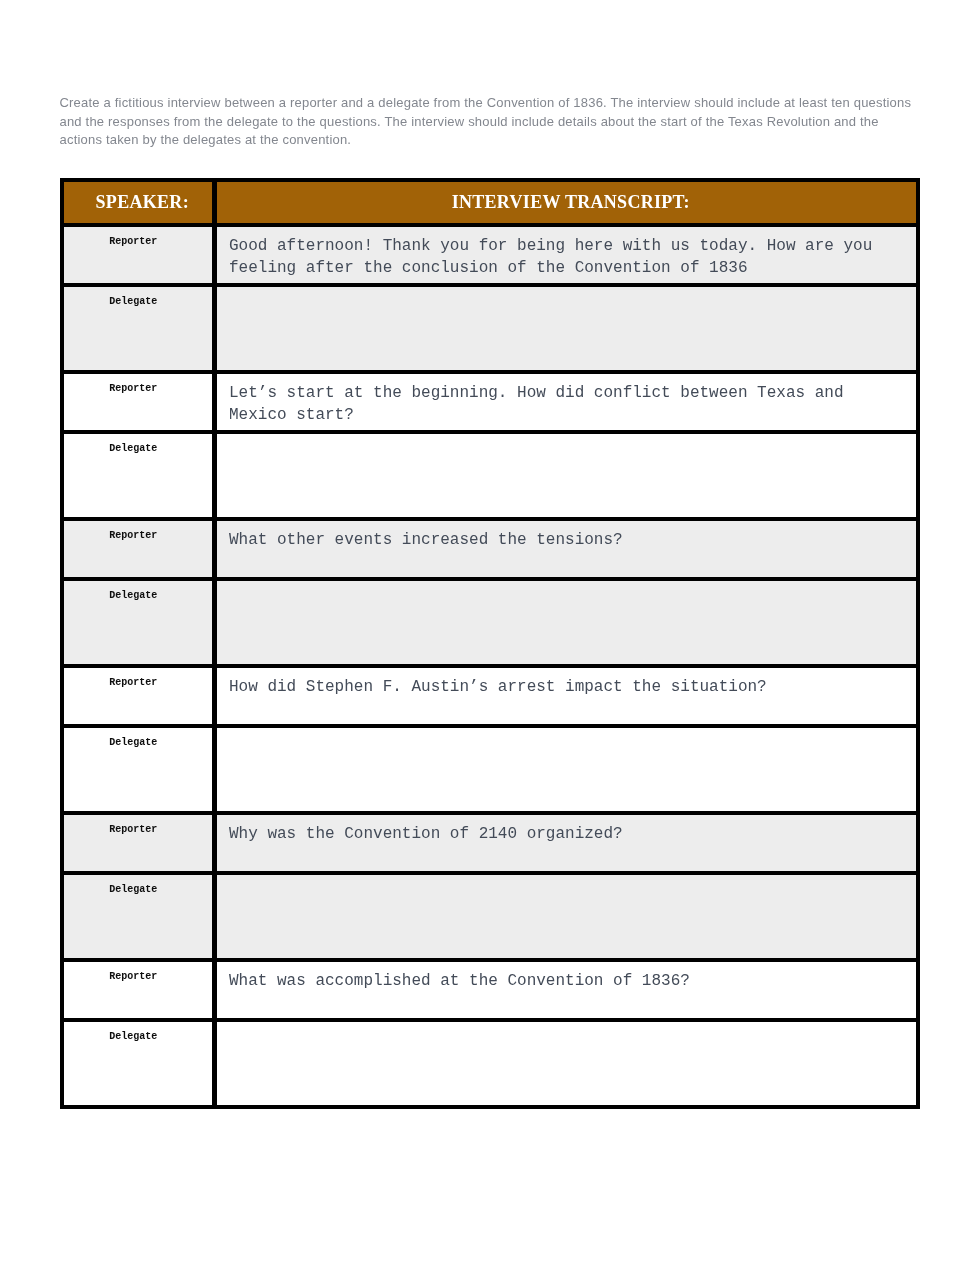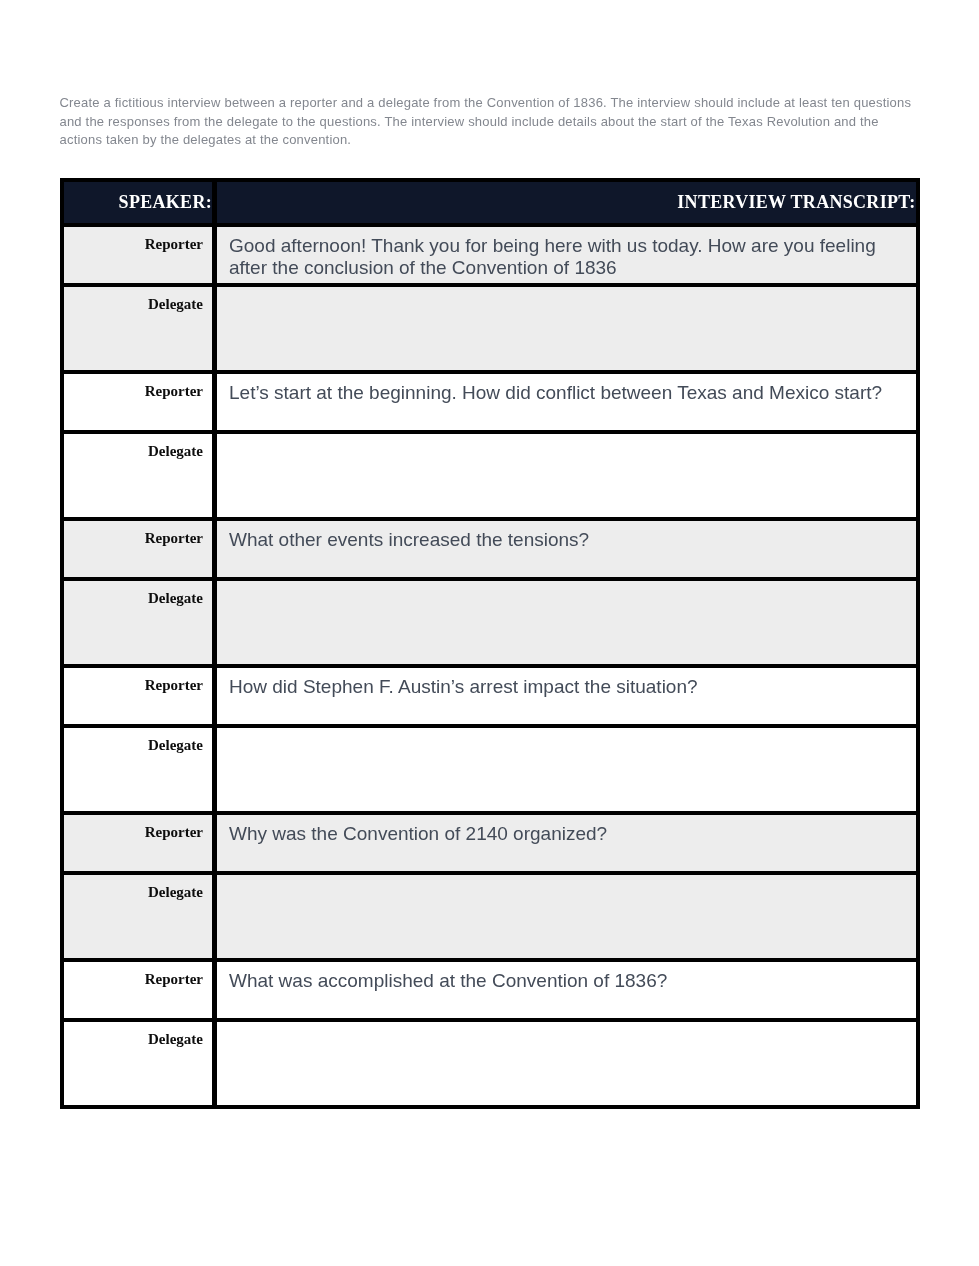--- a/index.html
+++ b/index.html
@@ -43,41 +43,41 @@
     table-layout: fixed;
   }
   .transcript-table col.col-speaker { width: 153px; }
   .transcript-table th, .transcript-table td {
     border: 4px solid #000000;
     vertical-align: top;
   }
   .transcript-table th:first-child,
   .transcript-table td:first-child { border-right-width: 5px; }
   .transcript-table thead th {
-    background: #0f172a;
+    background: #a16207;
     color: #ffffff;
     font-family: "Liberation Serif", serif;
     font-weight: bold;
     font-size: 18px;
-    text-align: right;
+    text-align: center;
     height: 45px;
     padding: 10px 0 0 9px;
     letter-spacing: 0.3px;
   }
   .speaker-cell {
-    font-family: Liberation Serif, serif;
+    font-family: Liberation Mono, monospace;
     font-weight: bold;
-    font-size: 15px;
+    font-size: 10px;
     color: #0d0d0d;
-    text-align: right;
+    text-align: center;
     padding: 9px 9px 0 0;
   }
   .transcript-cell {
-    font-family: Liberation Sans, sans-serif;
-    font-size: 19px;
+    font-family: Liberation Mono, monospace;
+    font-size: 16px;
     color: #434b58;
     padding: 8px 26px 0 12px;
     line-height: 22px;
   }
   tr.shaded td { background: #ededed; }
   tr.plain td { background: #ffffff; }
   tr.row-reporter td { height: 60px; }
   tr.row-delegate td { height: 87px; }
 </style>
 </head>

